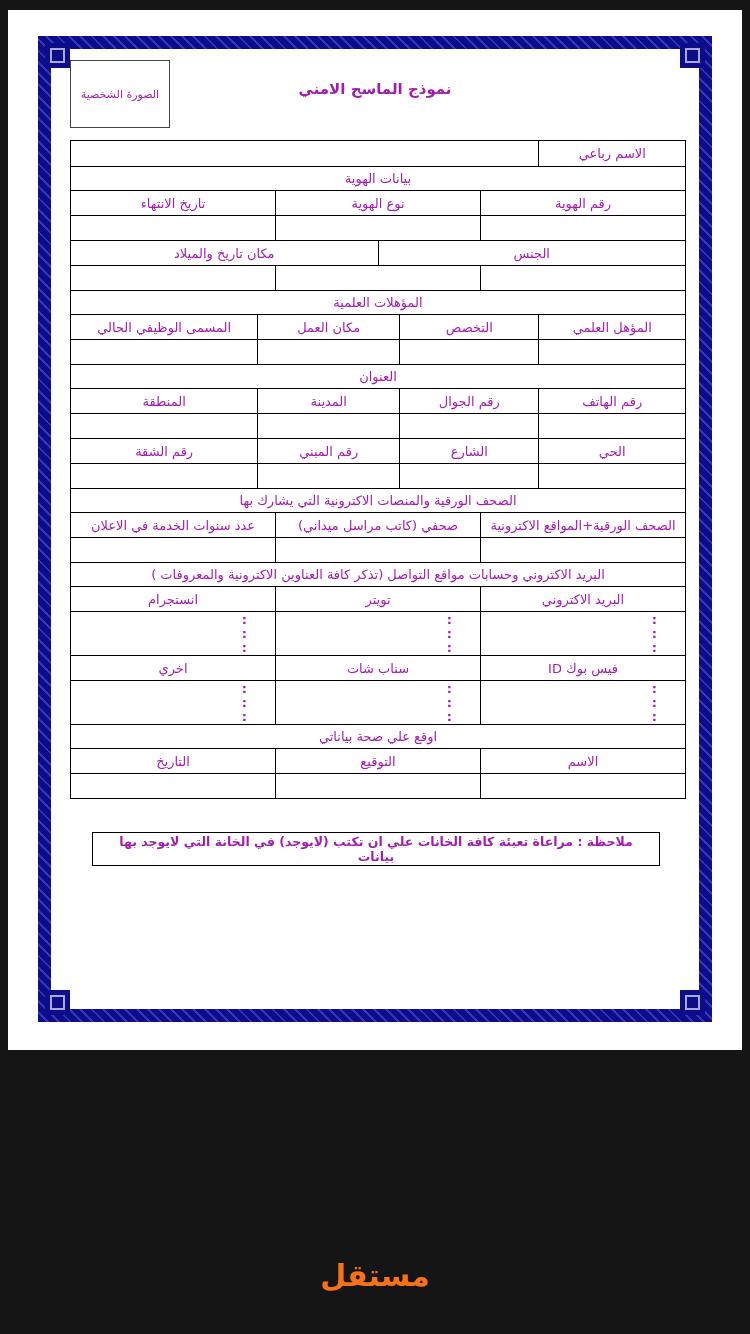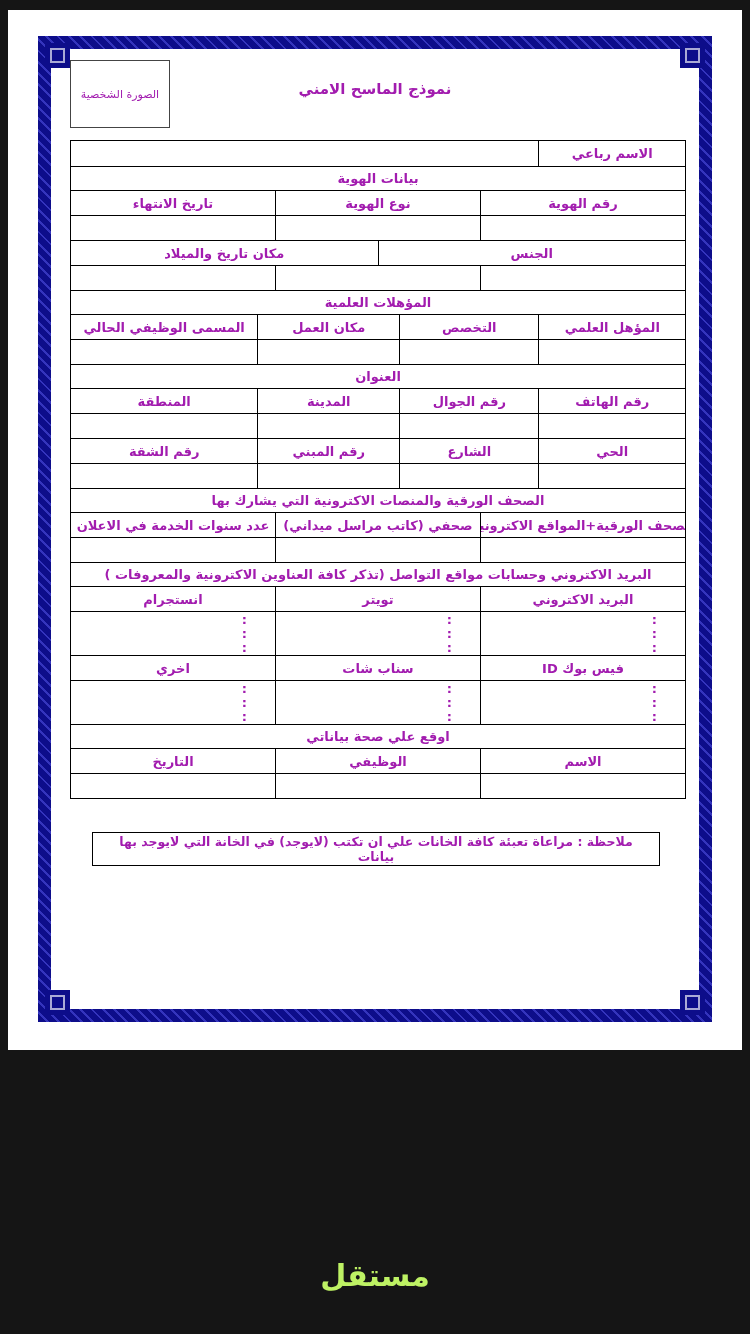--- a/index.html
+++ b/index.html
@@ -30,36 +30,36 @@
 
   
   .form-table { position:absolute; left:62px; top:130px; width:616px; border:1px solid #000; background:#fff; }
   .row { display:flex; border-top:1px solid #000; }
   .row:first-child { border-top:none; }
   .cell { display:flex; align-items:center; justify-content:center; overflow:hidden; }
   .cell + .cell { border-inline-start:1px solid #000; }
   .h-label { height:25px; }
   .h-head  { height:24px; }
   .h-dots  { height:44px; }
-  .label, .head { font-weight:bold; font-size:13px; white-space:nowrap; }
+  .label, .head { font-weight:normal; font-size:13px; white-space:nowrap; }
   .c3 { flex:1 1 0; }
   .grow { flex:1 1 0; }
   .w4a { width:23.7%; flex:none; }
   .w4b { width:22.7%; flex:none; }
   .w4c { width:23.1%; flex:none; }
   .dots { flex-direction:column; align-items:flex-start; justify-content:center;
           padding-inline-start:28px; gap:1px; font-weight:bold; font-size:13px; line-height:13px; }
 
   .note-box { position:absolute; left:84px; top:822px; width:568px; height:34px; border:1px solid #000;
               display:flex; align-items:center; justify-content:center; text-align:center;
               font-weight:bold; font-size:12.5px; padding:16px 8px; background:#fff; }
 
   
   .watermark { position:absolute; left:0; top:1260px; width:100%; text-align:center; direction:rtl; }
-  .wm-logo { font-size:30px; font-weight:bold; color:#bef264; line-height:32px; }
+  .wm-logo { font-size:30px; font-weight:bold; color:#f97316; line-height:32px; }
   .wm-domain { font-size:14px; color:#3c3c3c; letter-spacing:1px; direction:ltr;margin-top:42px; }
 </style>
 </head>
 <body>
 
 <div class="sheet">
 
   <div class="frame">
     <div class="corner tl"></div>
     <div class="corner tr"></div>
@@ -224,21 +224,21 @@
         <div>:</div>
       </div>
     </div>
 
     <div class="row h-head">
       <div class="cell grow head">اوقع علي صحة بياناتي</div>
     </div>
 
     <div class="row h-label">
       <div class="cell c3 label">الاسم</div>
-      <div class="cell c3 label">الوظيفي</div>
+      <div class="cell c3 label">التوقيع</div>
       <div class="cell c3 label">التاريخ</div>
     </div>
 
     <div class="row h-label">
       <div class="cell c3"></div>
       <div class="cell c3"></div>
       <div class="cell c3"></div>
     </div>
 
   </div>

